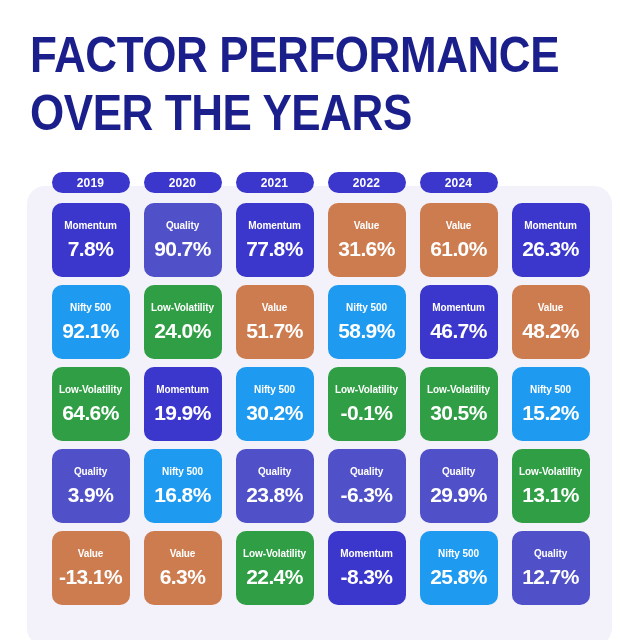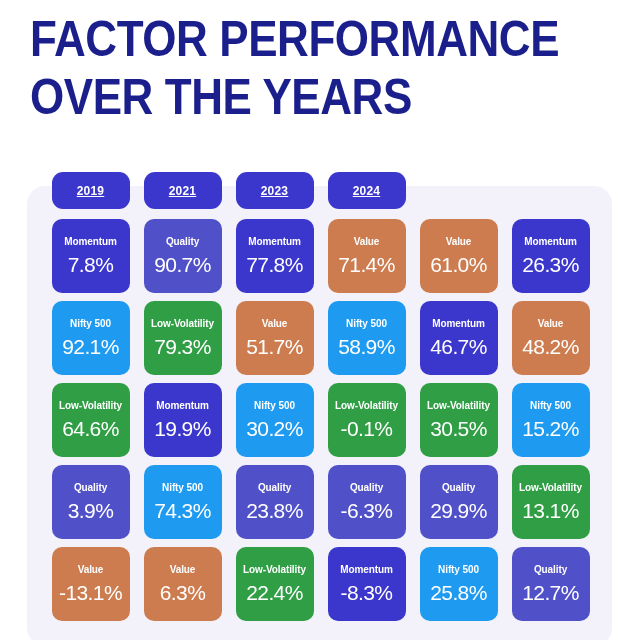--- a/index.html
+++ b/index.html
@@ -12,21 +12,21 @@
     overflow: hidden;
     background: #ffffff;
     font-family: "Liberation Sans", sans-serif;
     position: relative;
   }
 
   
   .title-block {
     position: absolute;
     left: 30px;
-    top: 10px;
+    top: 26px;
     width: 580px;
   }
   .title-line {
     font-family: "Liberation Sans Narrow", "Liberation Sans", sans-serif;
     font-weight: bold;
     font-size: 50px;
     line-height: 58px;
     letter-spacing: -0.5px;
     color: #1b1f8c;
     text-transform: uppercase;
@@ -67,31 +67,30 @@
   .col {
     width: 91px;
     margin-right: 1px;
     display: flex;
     justify-content: center;
   }
 
   
   .year-pill {
     width: 78px;
-    height: 37px;
+    height: 21px;
     border-radius: 11px;
     background: #3b36cc;
     color: #ffffff;
     font-size: 12px;
     font-weight: bold;
     display: flex;
     align-items: center;
     justify-content: center;
     letter-spacing: 0.2px;
-    text-decoration: underline;
   }
 
   
   .card {
     width: 78px;
     height: 74px;
     border-radius: 10px;
     display: flex;
     flex-direction: column;
     align-items: center;
@@ -104,21 +103,21 @@
     font-size: 10px;
     font-weight: bold;
     line-height: 12px;
     letter-spacing: -0.1px;
     white-space: nowrap;
     margin-bottom: 6px;
   }
   .card-value {
     font-family: "Liberation Sans Narrow", "Liberation Sans", sans-serif;
     font-size: 21px;
-    font-weight: normal;
+    font-weight: bold;
     line-height: 22px;
     letter-spacing: -0.6px;
     white-space: nowrap;
   }
 </style>
 </head>
 <body>
 
 <div class="title-block">
   <div class="title-line">FACTOR PERFORMANCE</div>
@@ -126,24 +125,27 @@
 </div>
 
 <div class="panel"></div>
 
 <div class="grid">
   <div class="row header-row" id="year-row">
       <div class="col">
         <div class="year-pill">2019</div>
       </div>
       <div class="col">
+        <div class="year-pill">2020</div>
+      </div>
+      <div class="col">
         <div class="year-pill">2021</div>
       </div>
       <div class="col">
-        <div class="year-pill">2023</div>
+        <div class="year-pill">2022</div>
       </div>
       <div class="col">
         <div class="year-pill">2024</div>
       </div>
     </div>
   <div class="row body-row">
       <div class="col">
         <div class="card" style="background: rgb(59, 54, 204);">
           <div class="card-label">Momentum</div>
           <div class="card-value">7.8%</div>
@@ -157,21 +159,21 @@
       </div>
       <div class="col">
         <div class="card" style="background: rgb(59, 54, 204);">
           <div class="card-label">Momentum</div>
           <div class="card-value">77.8%</div>
         </div>
       </div>
       <div class="col">
         <div class="card" style="background: rgb(205, 124, 79);">
           <div class="card-label">Value</div>
-          <div class="card-value">71.4%</div>
+          <div class="card-value">31.6%</div>
         </div>
       </div>
       <div class="col">
         <div class="card" style="background: rgb(205, 124, 79);">
           <div class="card-label">Value</div>
           <div class="card-value">61.0%</div>
         </div>
       </div>
       <div class="col">
         <div class="card" style="background: rgb(59, 54, 204);">
@@ -183,21 +185,21 @@
   <div class="row body-row">
       <div class="col">
         <div class="card" style="background: rgb(30, 155, 240);">
           <div class="card-label">Nifty 500</div>
           <div class="card-value">92.1%</div>
         </div>
       </div>
       <div class="col">
         <div class="card" style="background: rgb(47, 158, 68);">
           <div class="card-label">Low-Volatility</div>
-          <div class="card-value">79.3%</div>
+          <div class="card-value">24.0%</div>
         </div>
       </div>
       <div class="col">
         <div class="card" style="background: rgb(205, 124, 79);">
           <div class="card-label">Value</div>
           <div class="card-value">51.7%</div>
         </div>
       </div>
       <div class="col">
         <div class="card" style="background: rgb(30, 155, 240);">
@@ -259,21 +261,21 @@
   <div class="row body-row">
       <div class="col">
         <div class="card" style="background: rgb(80, 80, 200);">
           <div class="card-label">Quality</div>
           <div class="card-value">3.9%</div>
         </div>
       </div>
       <div class="col">
         <div class="card" style="background: rgb(30, 155, 240);">
           <div class="card-label">Nifty 500</div>
-          <div class="card-value">74.3%</div>
+          <div class="card-value">16.8%</div>
         </div>
       </div>
       <div class="col">
         <div class="card" style="background: rgb(80, 80, 200);">
           <div class="card-label">Quality</div>
           <div class="card-value">23.8%</div>
         </div>
       </div>
       <div class="col">
         <div class="card" style="background: rgb(80, 80, 200);">

